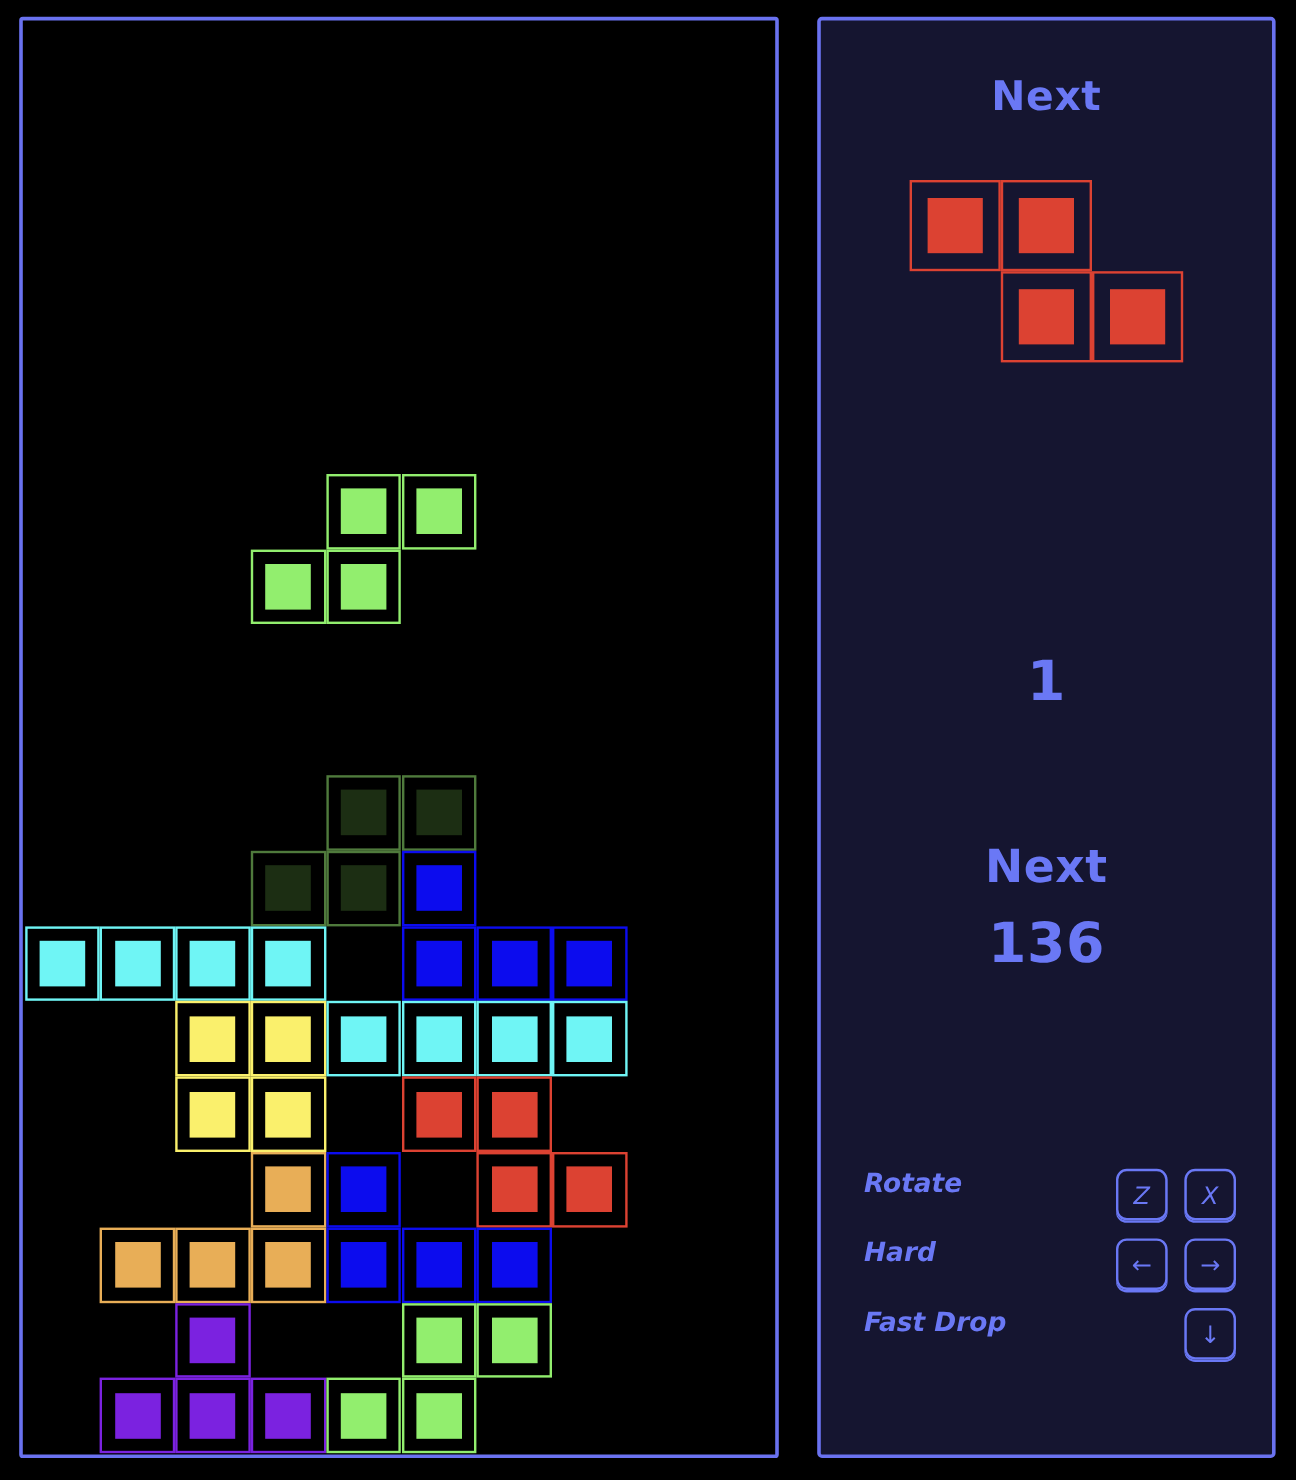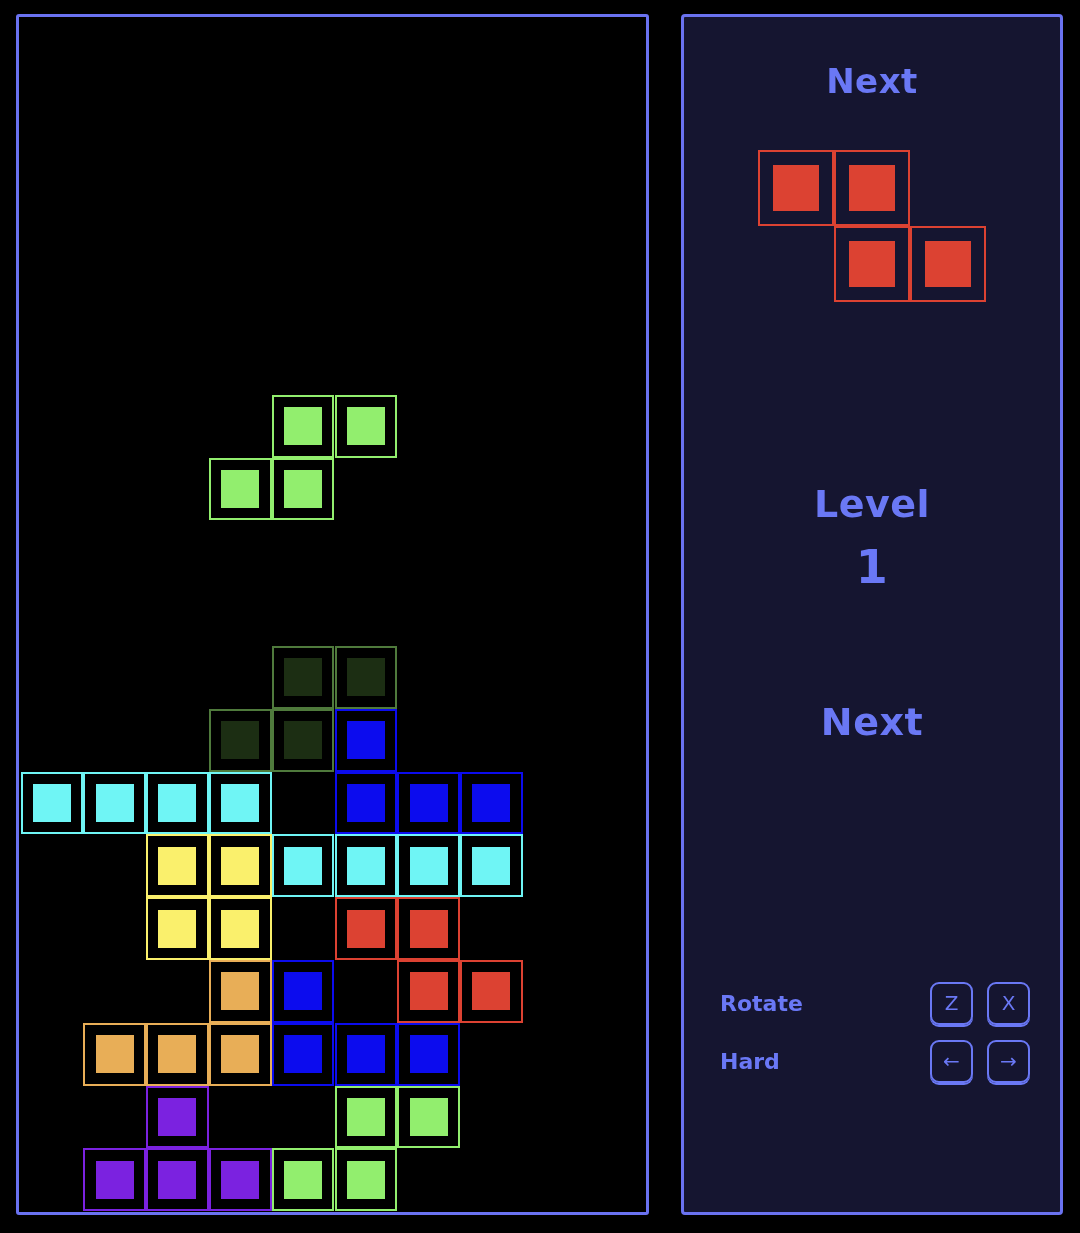--- a/index.html
+++ b/index.html
@@ -86,22 +86,23 @@
   #score-value  { position: absolute; top: 742px; left: 0; width: 100%; font-size: 46px; }
   #controls-title { position: absolute; top: 900px; left: 0; width: 100%; font-size: 38px; }
 
   #controls-list {
     position: absolute;
     left: 36px; top: 957px;
     width: 310px;
   }
   .control-row {
     display: flex;
-    align-items: center;
+    align-items: flex-start;
     height: 58px;
+    font-style: italic;
   }
   .control-label {
     flex: 1;
     color: #6A78F5;
     font-size: 22px;
     font-weight: bold;
   }
   .control-keys {
     display: flex;
     gap: 14px;
@@ -277,36 +278,42 @@
           </div>
           <div class="ncell" style="left: 76px; top: 76px; border-color: rgb(220, 66, 50);">
             <div class="pip" style="background: rgb(220, 66, 50);"></div>
           </div>
           <div class="ncell" style="left: 152px; top: 76px; border-color: rgb(220, 66, 50);">
             <div class="pip" style="background: rgb(220, 66, 50);"></div>
           </div>
         </div>
     </div>
 
-    <div id="level-title" class="panel-heading">Level</div>
     <div id="level-value" class="panel-heading">1</div>
 
     <div id="score-title" class="panel-heading">Next</div>
+    <div id="score-value" class="panel-heading">136</div>
 
 
     <div id="controls-list">
         <div class="control-row">
           <div class="control-label">Rotate</div>
           <div class="control-keys">
             <div class="key">Z</div>
             <div class="key">X</div>
           </div>
         </div>
         <div class="control-row">
           <div class="control-label">Hard</div>
           <div class="control-keys">
             <div class="key">←</div>
             <div class="key">→</div>
           </div>
         </div>
+        <div class="control-row">
+          <div class="control-label">Fast Drop</div>
+          <div class="control-keys">
+            <div class="key">↓</div>
+          </div>
+        </div>
       </div>
   </div>
 </div>
 
 </body></html>

